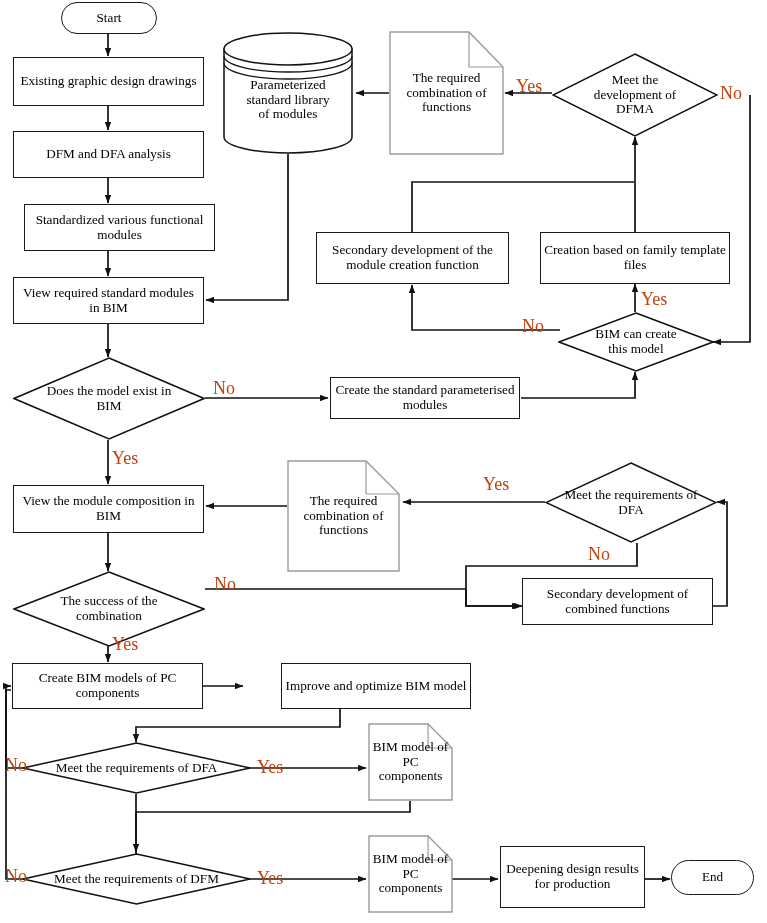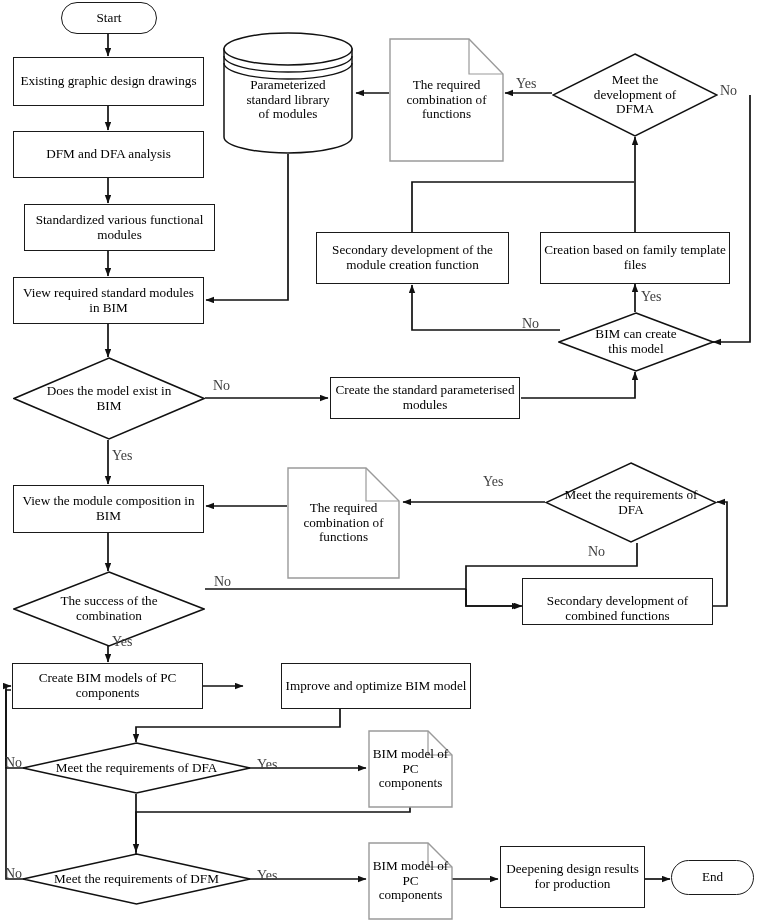--- a/index.html
+++ b/index.html
@@ -15,30 +15,30 @@
 
   
   .term{border:1.4px solid #1a1a1a;background:#fff;border-radius:999px;font-size:13.2px;}
 
   
   .dec{background:transparent;font-size:13.2px;}
   .dec .dshape{position:absolute;left:0;top:0;width:100%;height:100%;}
   .dec .lbl{position:relative;z-index:2;}
 
   
-  .doc{background:transparent;font-size:13.2px;margin-top:7px;}
+  .doc{background:transparent;font-size:13.2px;}
   .doc .dshape{position:absolute;left:0;top:0;width:100%;height:100%;}
   .doc .lbl{position:relative;z-index:2;}
 
   
   .cyl{background:transparent;font-size:13.2px;}
   .cyl .dshape{position:absolute;left:0;top:0;width:100%;height:100%;}
   .cyl .lbl{position:relative;z-index:2;padding-top:14px;}
 
-  .edge-label{position:absolute;font-size:14px;color:#404040;white-space:nowrap;background:transparent;}
+  .edge-label{position:absolute;font-size:18px;color:#c2410c;white-space:nowrap;background:transparent;}
 </style>
 </head>
 <body>
 
 <div id="canvas">
 
   <svg class="edges" viewBox="0 0 767 923">
     <defs>
       <marker id="arrow" markerWidth="9" markerHeight="9" refX="8" refY="3.2" orient="auto" markerUnits="userSpaceOnUse">
         <path d="M0,0 L8.5,3.2 L0,6.4 z" fill="#111"></path>
@@ -205,21 +205,21 @@
     <span class="lbl" style="max-width:160px;">Meet the requirements of DFA</span>
   </div>
 
   <div class="node dec" style="left:13px;top:571px;width:192px;height:76px;">
     <svg class="dshape" viewBox="0 0 192 76" preserveAspectRatio="none">
       <polygon points="96,1 191,38 96,75 1,38" fill="#fff" stroke="#111" stroke-width="1.5"></polygon>
     </svg>
     <span class="lbl" style="max-width:140px;">The success of the combination</span>
   </div>
 
-  <div class="node proc" style="left:522px;top:578px;width:191px;height:47px;align-items:flex-end;">
+  <div class="node proc" style="left:522px;top:578px;width:191px;height:47px;">
     <span class="lbl">Secondary development of combined functions</span>
   </div>
 
   <div class="node proc" style="left:12px;top:663px;width:191px;height:46px;">
     <span class="lbl">Create BIM models of PC components</span>
   </div>
 
   <div class="node proc" style="left:245px;top:663px;width:190px;height:46px;margin-left:36px;">
     <span class="lbl">Improve and optimize BIM model</span>
   </div>

